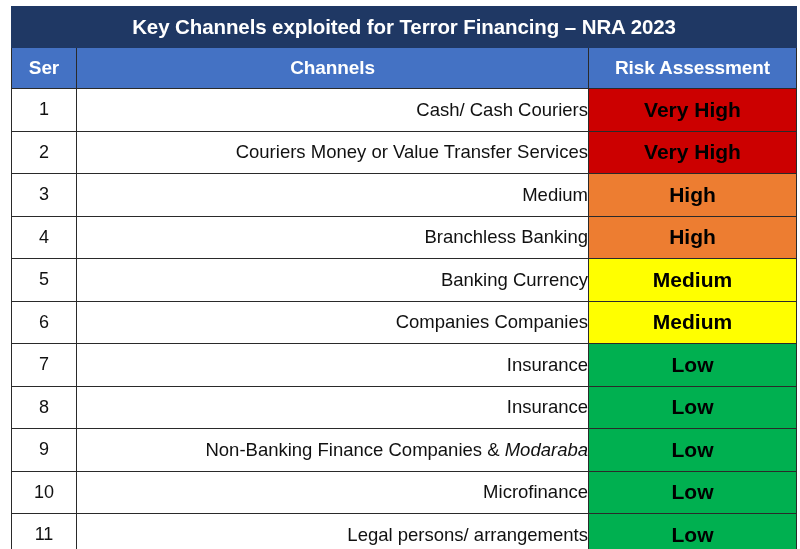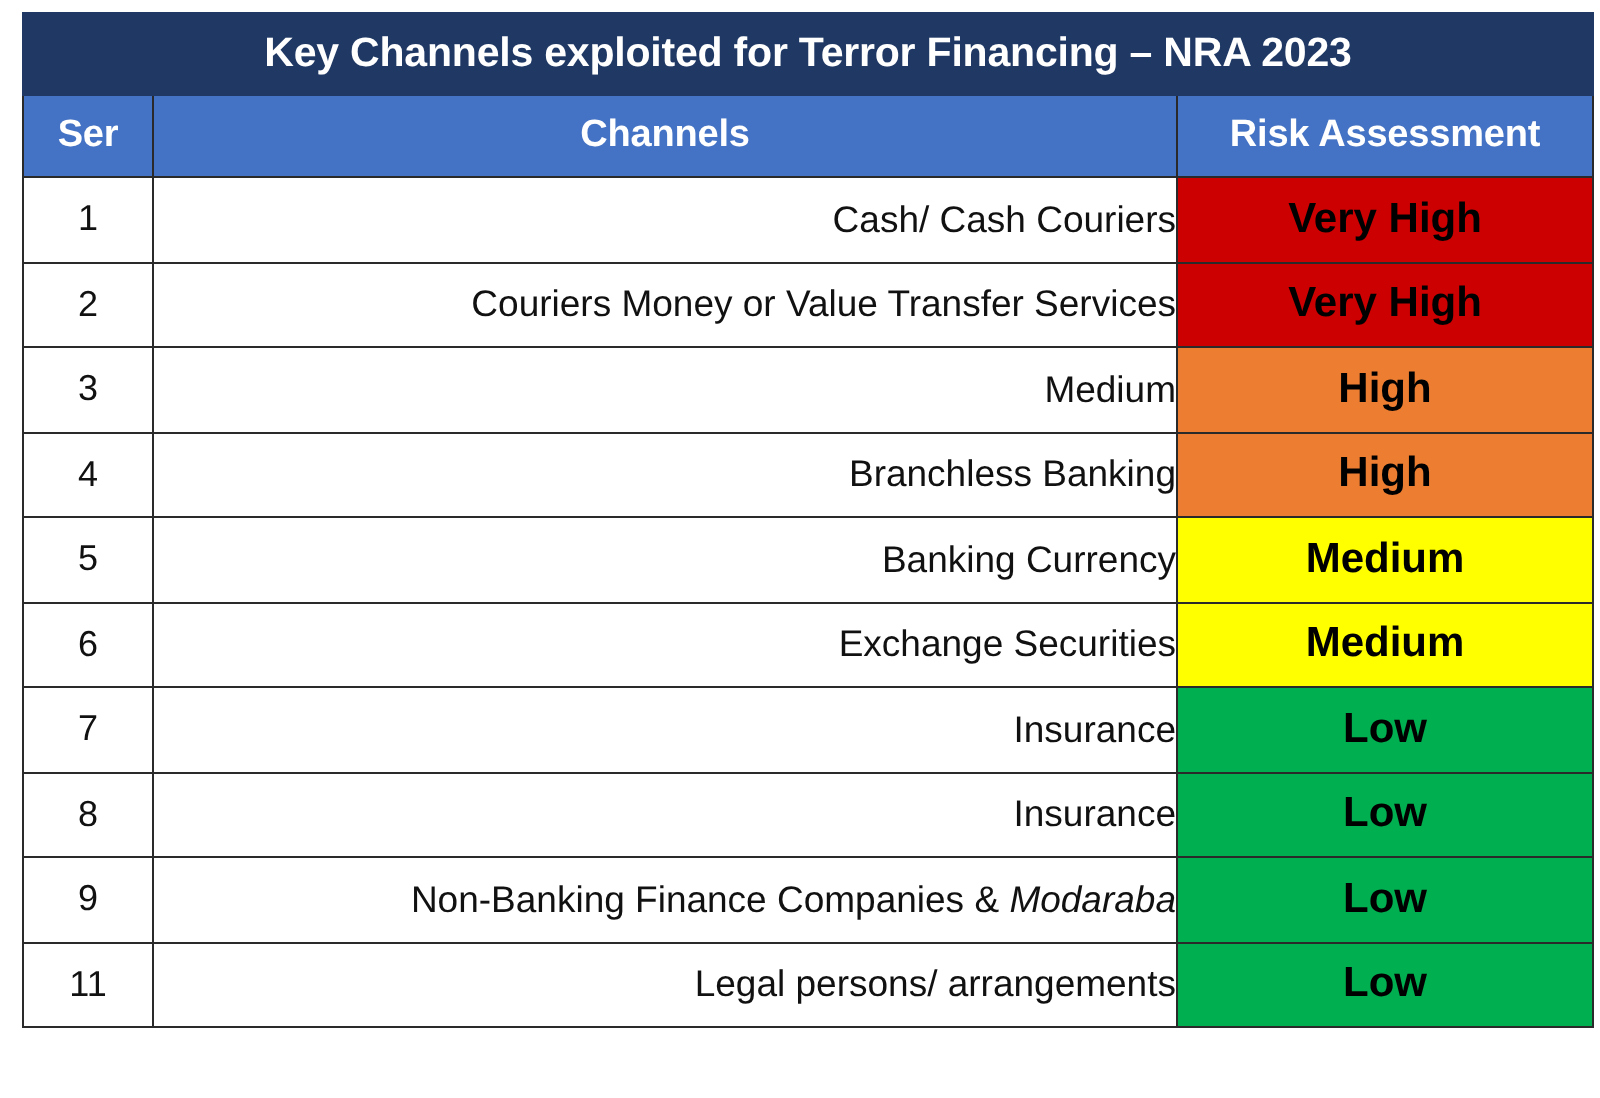--- a/index.html
+++ b/index.html
@@ -140,39 +140,44 @@
           <td class="cell-chan"><span>Branchless Banking</span></td>
           <td class="cell-risk" style="background: rgb(237, 125, 49);">High</td>
         </tr>
         <tr>
           <td class="cell-ser">5</td>
           <td class="cell-chan"><span>Banking Currency</span></td>
           <td class="cell-risk" style="background: rgb(255, 255, 0);">Medium</td>
         </tr>
         <tr>
           <td class="cell-ser">6</td>
-          <td class="cell-chan"><span>Exchange Securities</span></td>
+          <td class="cell-chan"><span>Companies Companies</span></td>
           <td class="cell-risk" style="background: rgb(255, 255, 0);">Medium</td>
         </tr>
         <tr>
           <td class="cell-ser">7</td>
           <td class="cell-chan"><span>Insurance</span></td>
           <td class="cell-risk" style="background: rgb(0, 176, 80);">Low</td>
         </tr>
         <tr>
           <td class="cell-ser">8</td>
           <td class="cell-chan"><span>Insurance</span></td>
           <td class="cell-risk" style="background: rgb(0, 176, 80);">Low</td>
         </tr>
         <tr>
           <td class="cell-ser">9</td>
           <td class="cell-chan"><span>Non-Banking Finance Companies &amp; </span><em>Modaraba</em></td>
           <td class="cell-risk" style="background: rgb(0, 176, 80);">Low</td>
         </tr>
         <tr>
+          <td class="cell-ser">10</td>
+          <td class="cell-chan"><span>Microfinance</span></td>
+          <td class="cell-risk" style="background: rgb(0, 176, 80);">Low</td>
+        </tr>
+        <tr>
           <td class="cell-ser">11</td>
           <td class="cell-chan"><span>Legal persons/ arrangements</span></td>
           <td class="cell-risk" style="background: rgb(0, 176, 80);">Low</td>
         </tr>
       </tbody>
   </table>
 
 </div>
 
 </body></html>

